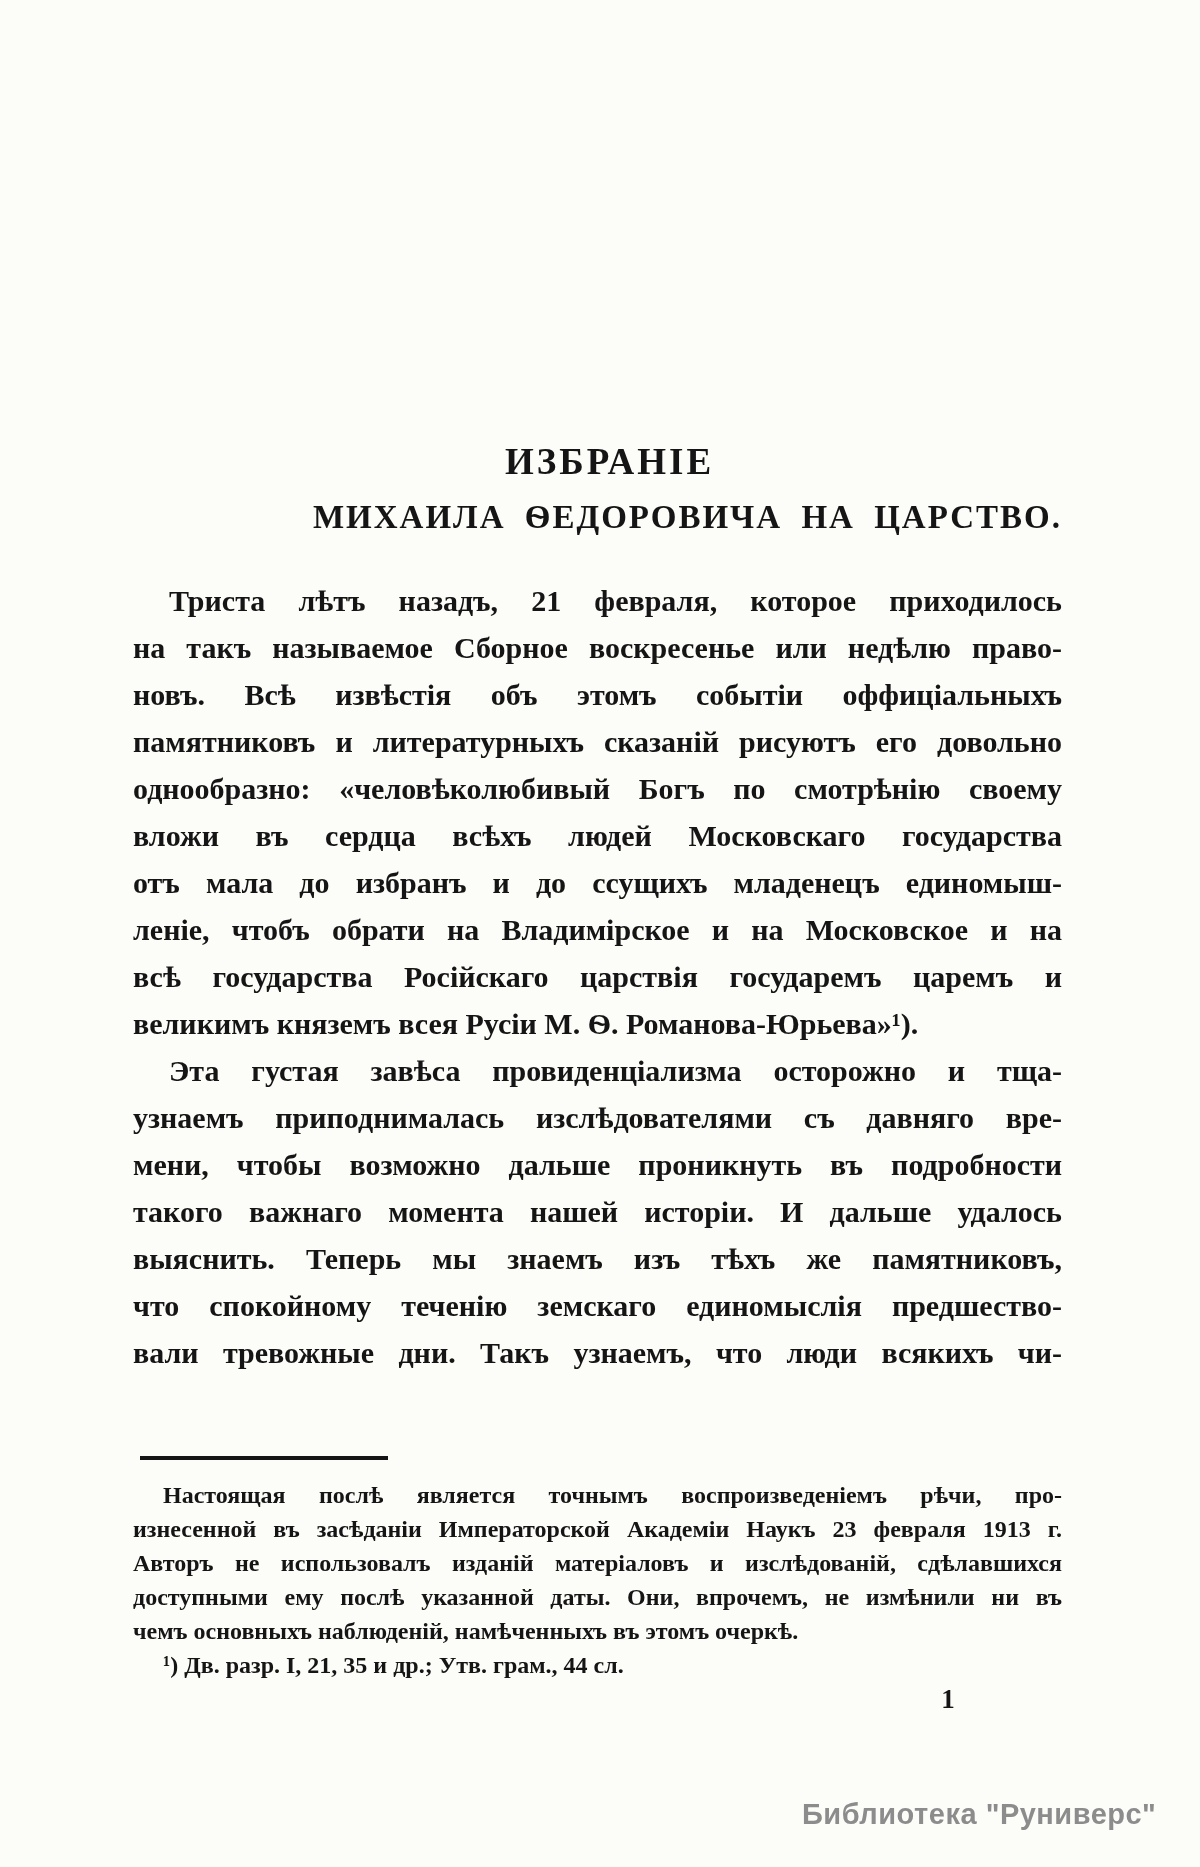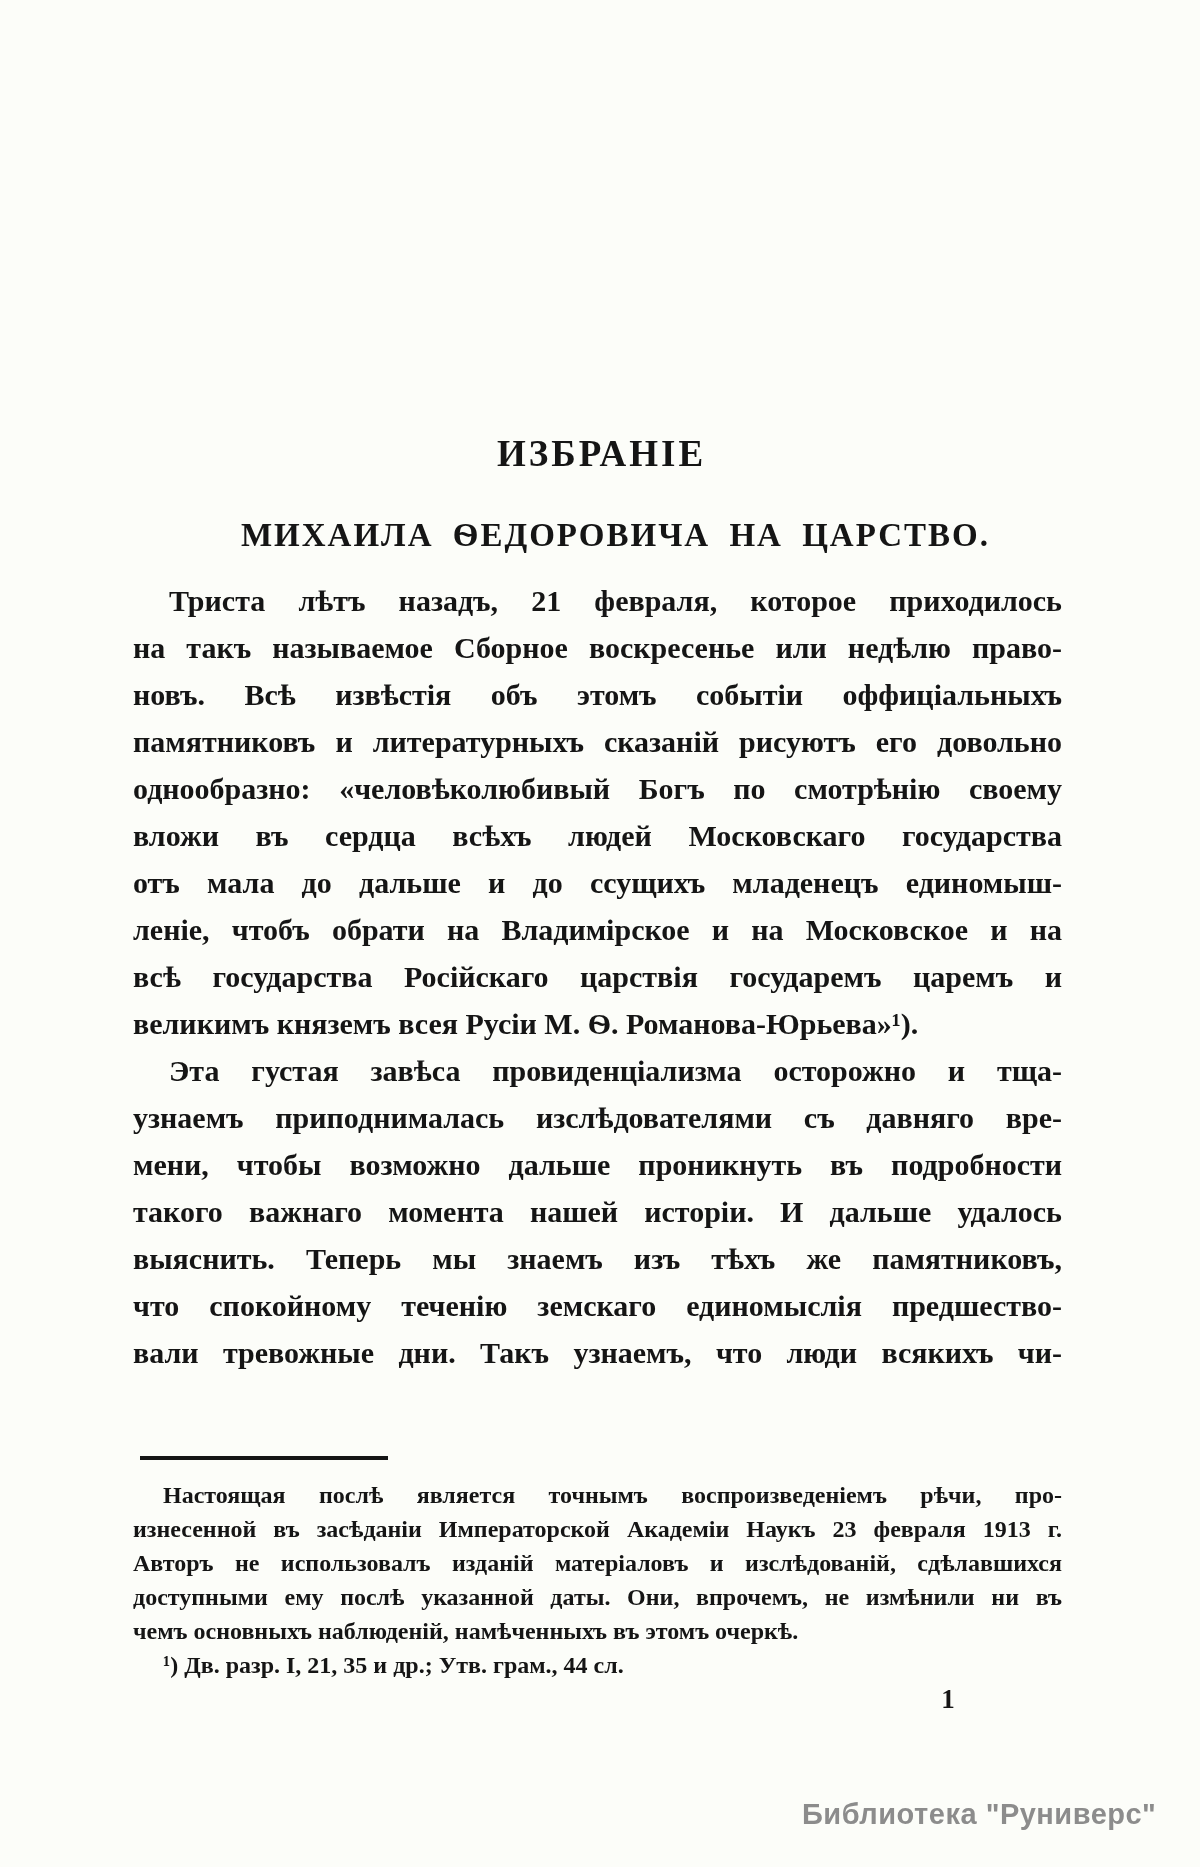--- a/index.html
+++ b/index.html
@@ -8,31 +8,31 @@
     width: 1200px;
     height: 1867px;
     background: #fcfdf9;
     color: #151515;
     font-family: "Liberation Serif", "DejaVu Serif", serif;
     overflow: hidden;
   }
   .title {
     position: absolute;
     top: 428px; left: 133px; width: 929px;
-    margin: 4px;
+    margin: 12px;
     text-align: center;
     font-size: 37px;
     font-weight: bold;
     letter-spacing: 3px;
   }
   .subtitle {
     position: absolute;
     top: 499px; left: 133px; width: 929px;
-    margin: 18px;
-    text-align: center;
+    margin: 0;
+    text-align: right;
     font-size: 33px;
     font-weight: bold;
     letter-spacing: 2px;
     word-spacing: 9px;
   }
   .body-text {
     position: absolute;
     top: 577px; left: 133px; width: 929px;
     font-size: 30px;
     font-weight: bold;
@@ -79,21 +79,21 @@
   <h1 class="title">ИЗБРАНІЕ</h1>
   <h2 class="subtitle">МИХАИЛА ѲЕДОРОВИЧА НА ЦАРСТВО.</h2>
 
   <div class="body-text" id="body-text">
       <div class="line indent justify">Триста лѣтъ назадъ, 21 февраля, которое приходилось</div>
       <div class="line justify">на такъ называемое Сборное воскресенье или недѣлю право-</div>
       <div class="line justify">новъ. Всѣ извѣстія объ этомъ событіи оффиціальныхъ</div>
       <div class="line justify">памятниковъ и литературныхъ сказаній рисуютъ его довольно</div>
       <div class="line justify">однообразно: «человѣколюбивый Богъ по смотрѣнію своему</div>
       <div class="line justify">вложи въ сердца всѣхъ людей Московскаго государства</div>
-      <div class="line justify">отъ мала до дальше и до ссущихъ младенецъ единомыш-</div>
+      <div class="line justify">отъ мала до избранъ и до ссущихъ младенецъ единомыш-</div>
       <div class="line justify">леніе, чтобъ обрати на Владимірское и на Московское и на</div>
       <div class="line justify">всѣ государства Російскаго царствія государемъ царемъ и</div>
       <div class="line">великимъ княземъ всея Русіи М. Ѳ. Романова-Юрьева»¹).</div>
       <div class="line indent justify">Эта густая завѣса провиденціализма осторожно и тща-</div>
       <div class="line justify">узнаемъ приподнималась изслѣдователями съ давняго вре-</div>
       <div class="line justify">мени, чтобы возможно дальше проникнуть въ подробности</div>
       <div class="line justify">такого важнаго момента нашей исторіи. И дальше удалось</div>
       <div class="line justify">выяснить. Теперь мы знаемъ изъ тѣхъ же памятниковъ,</div>
       <div class="line justify">что спокойному теченію земскаго единомыслія предшество-</div>
       <div class="line justify">вали тревожные дни. Такъ узнаемъ, что люди всякихъ чи-</div>

